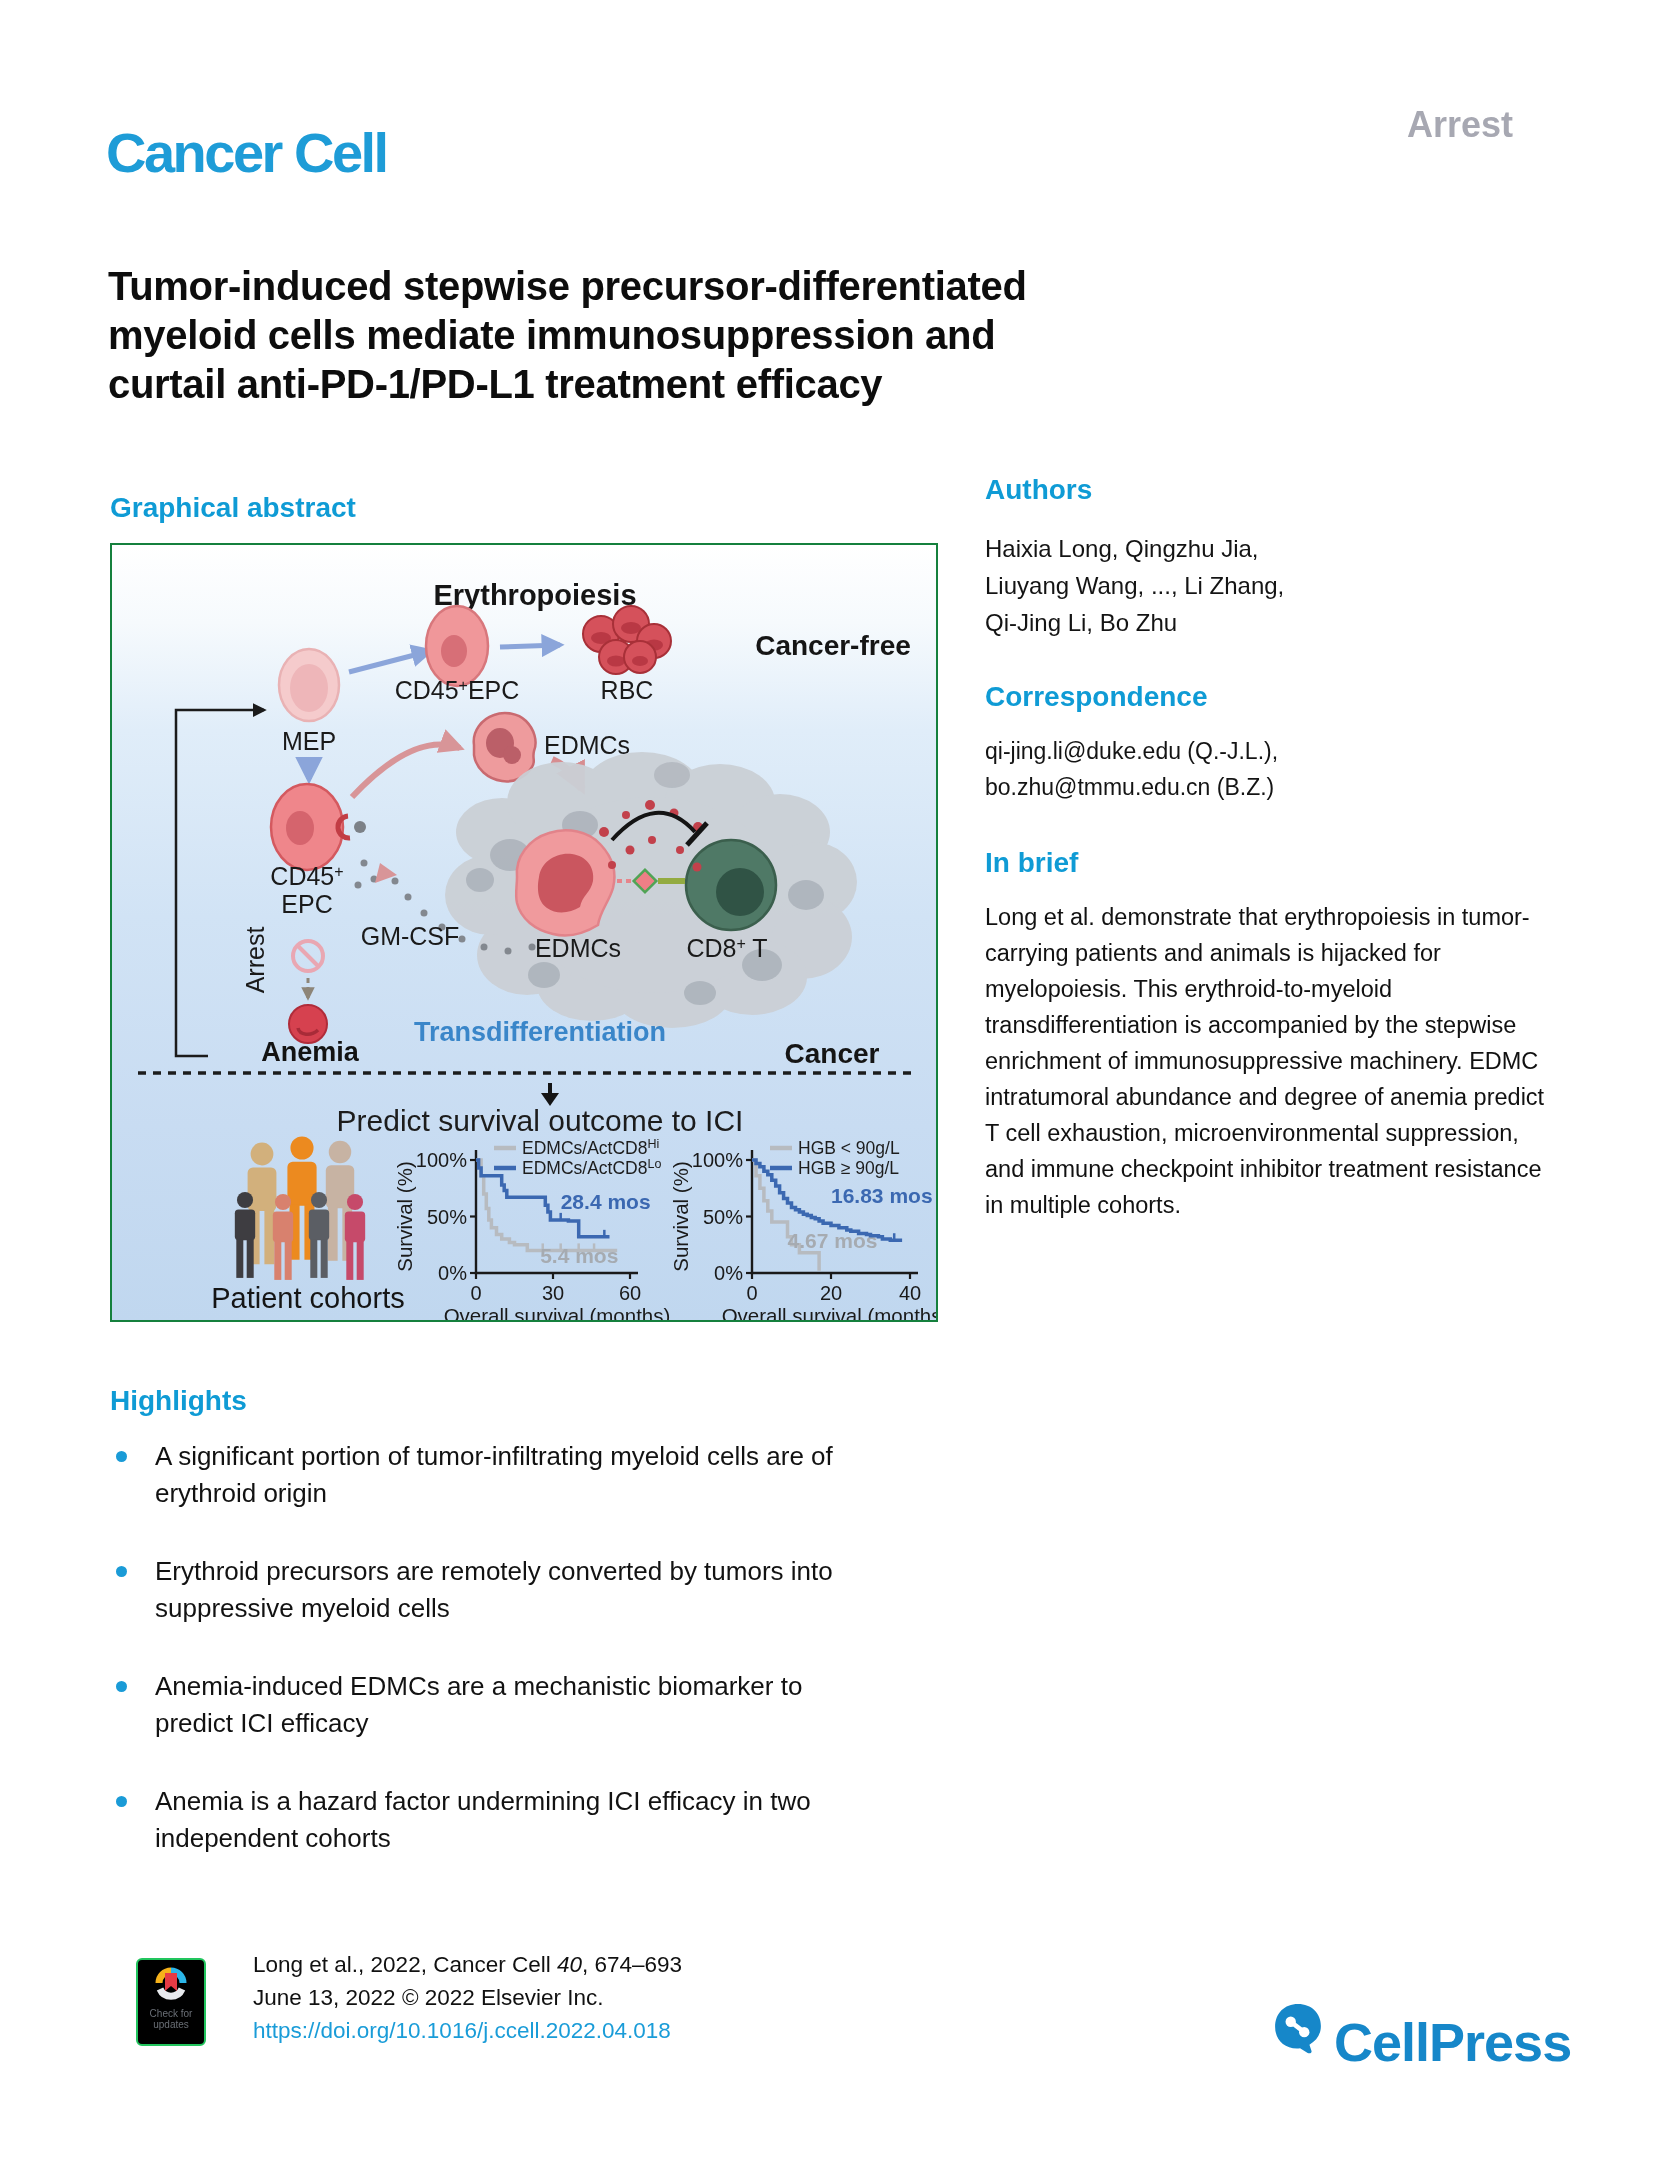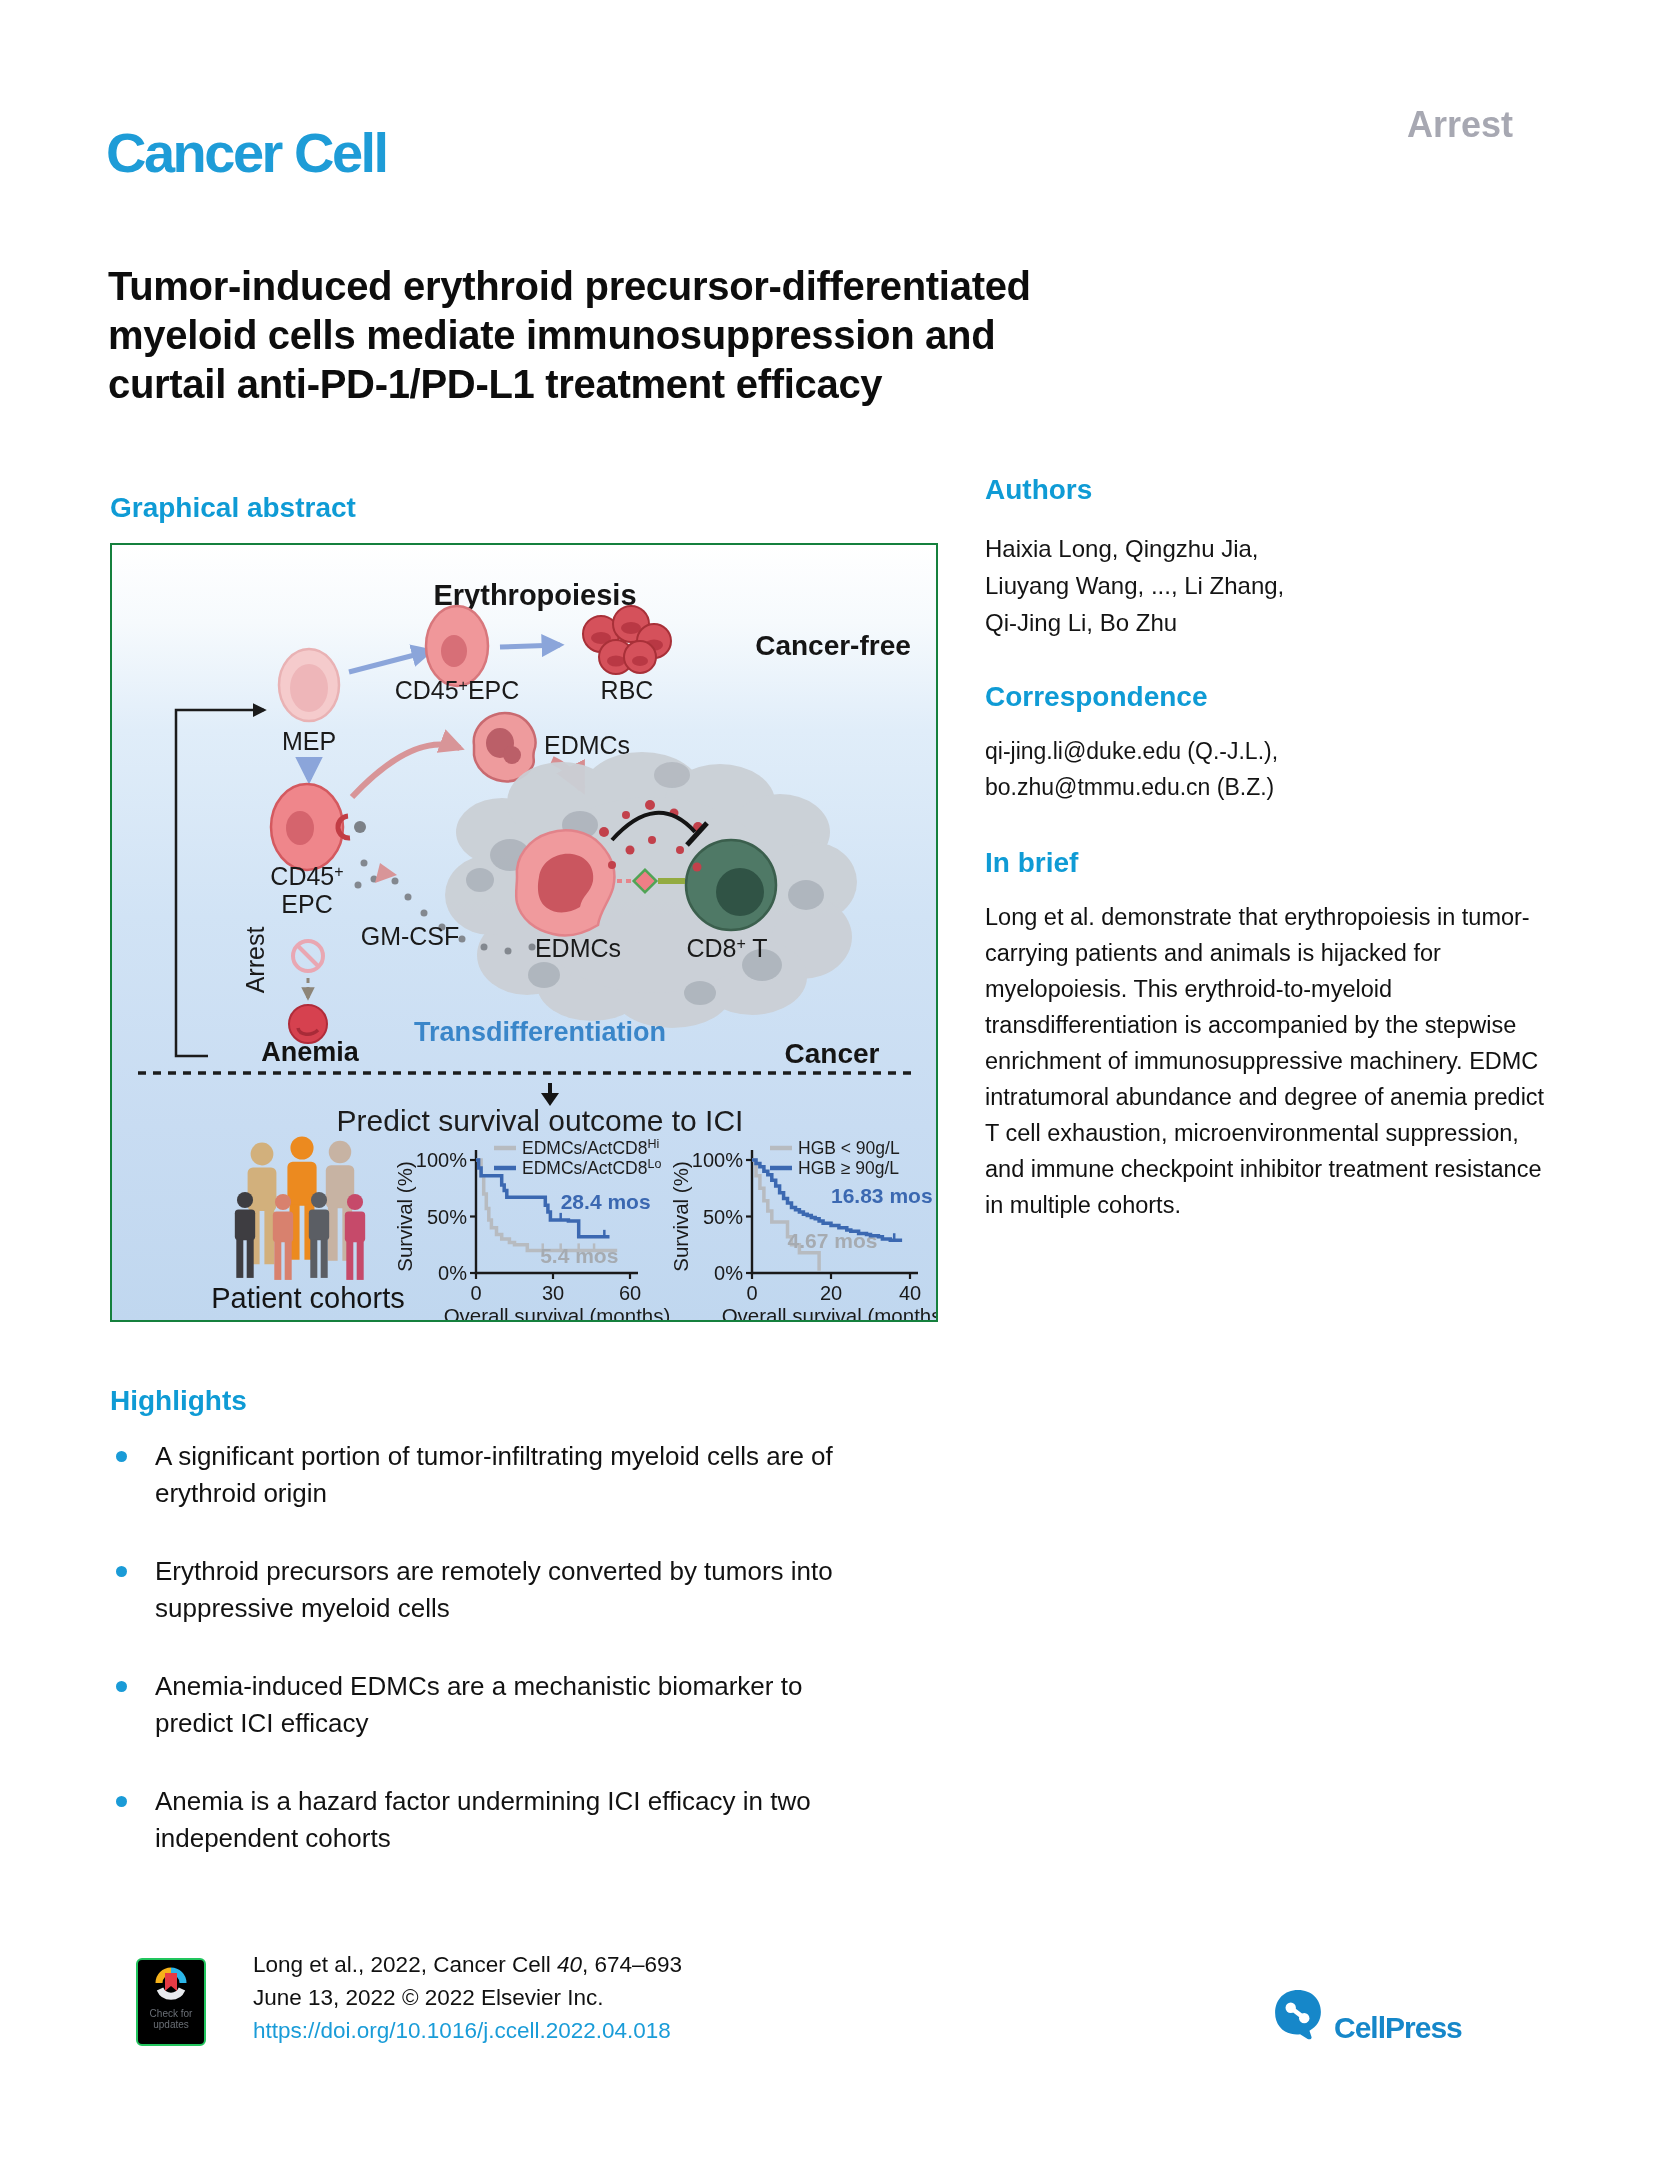--- a/index.html
+++ b/index.html
@@ -23,33 +23,33 @@
   #highlights-list{left:110px;top:1438px;width:1000px;}
   .hl-item{display:flex;margin-bottom:41px;}
   .hl-dot{width:11px;height:11px;border-radius:50%;background:#1a9bd7;margin:13px 28px 0 6px;flex:none;}
   .hl-text{font-size:26px;line-height:37px;color:#121212;}
   #footer-cite{left:253px;top:1948px;font-size:22.5px;line-height:33px;color:#111;}
   #doi-link{color:#1a9cd8;text-decoration:none;}
   #crossmark{left:136px;top:1958px;width:66px;height:84px;border:2px solid #22c55e;border-radius:6px;
              background:#000000;text-align:center;cursor:pointer;}
   #crossmark .cm-txt{font-size:10px;line-height:11px;color:#6a6f76;margin-top:1px;}
   #cellpress-logo{left:1272px;top:1983px;display:flex;align-items:center;gap:10px;}
-  #cellpress-text{font-size:30px;font-weight:700;color:#1687c9;letter-spacing:-1px;margin-top:28px;}
+  #cellpress-text{font-size:54px;font-weight:700;color:#1687c9;letter-spacing:-1px;margin-top:28px;}
   svg text{font-family:"Liberation Sans","DejaVu Sans",sans-serif;}
 </style>
 </head>
 <body>
 
 <div id="page">
 
   <div id="journal-logo" class="abs">Cancer Cell</div>
   <div id="article-badge" class="abs">Arrest</div>
 
   <div id="paper-title" class="abs">
-    <div>Tumor-induced erythroid precursor-differentiated</div>
+    <div>Tumor-induced stepwise precursor-differentiated</div>
     <div>myeloid cells mediate immunosuppression and</div>
     <div>curtail anti-PD-1/PD-L1 treatment efficacy</div>
   </div>
 
   <div id="ga-heading" class="abs sec-heading">Graphical abstract</div>
 
   <div id="figure-wrap" class="abs">
   <svg id="fig-svg" width="824" height="775" viewBox="0 0 824 775">
     <defs>
       <linearGradient id="figbg" x1="0" y1="0" x2="0" y2="1">

